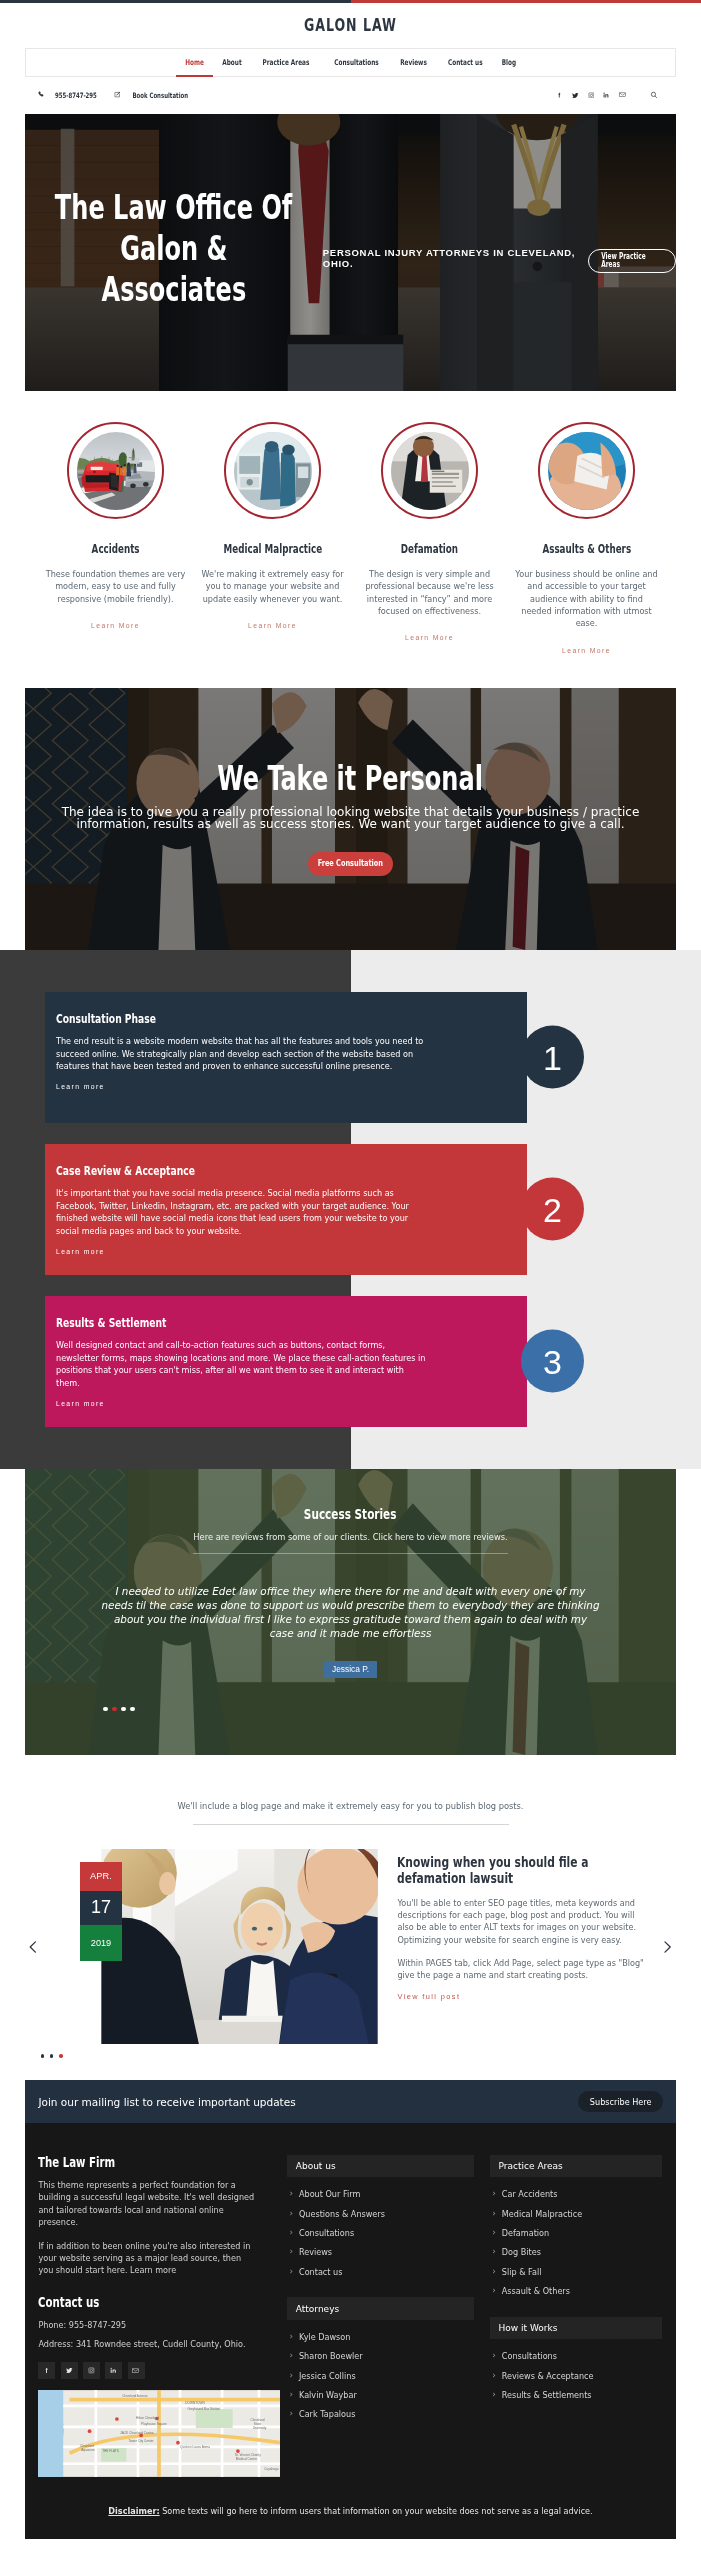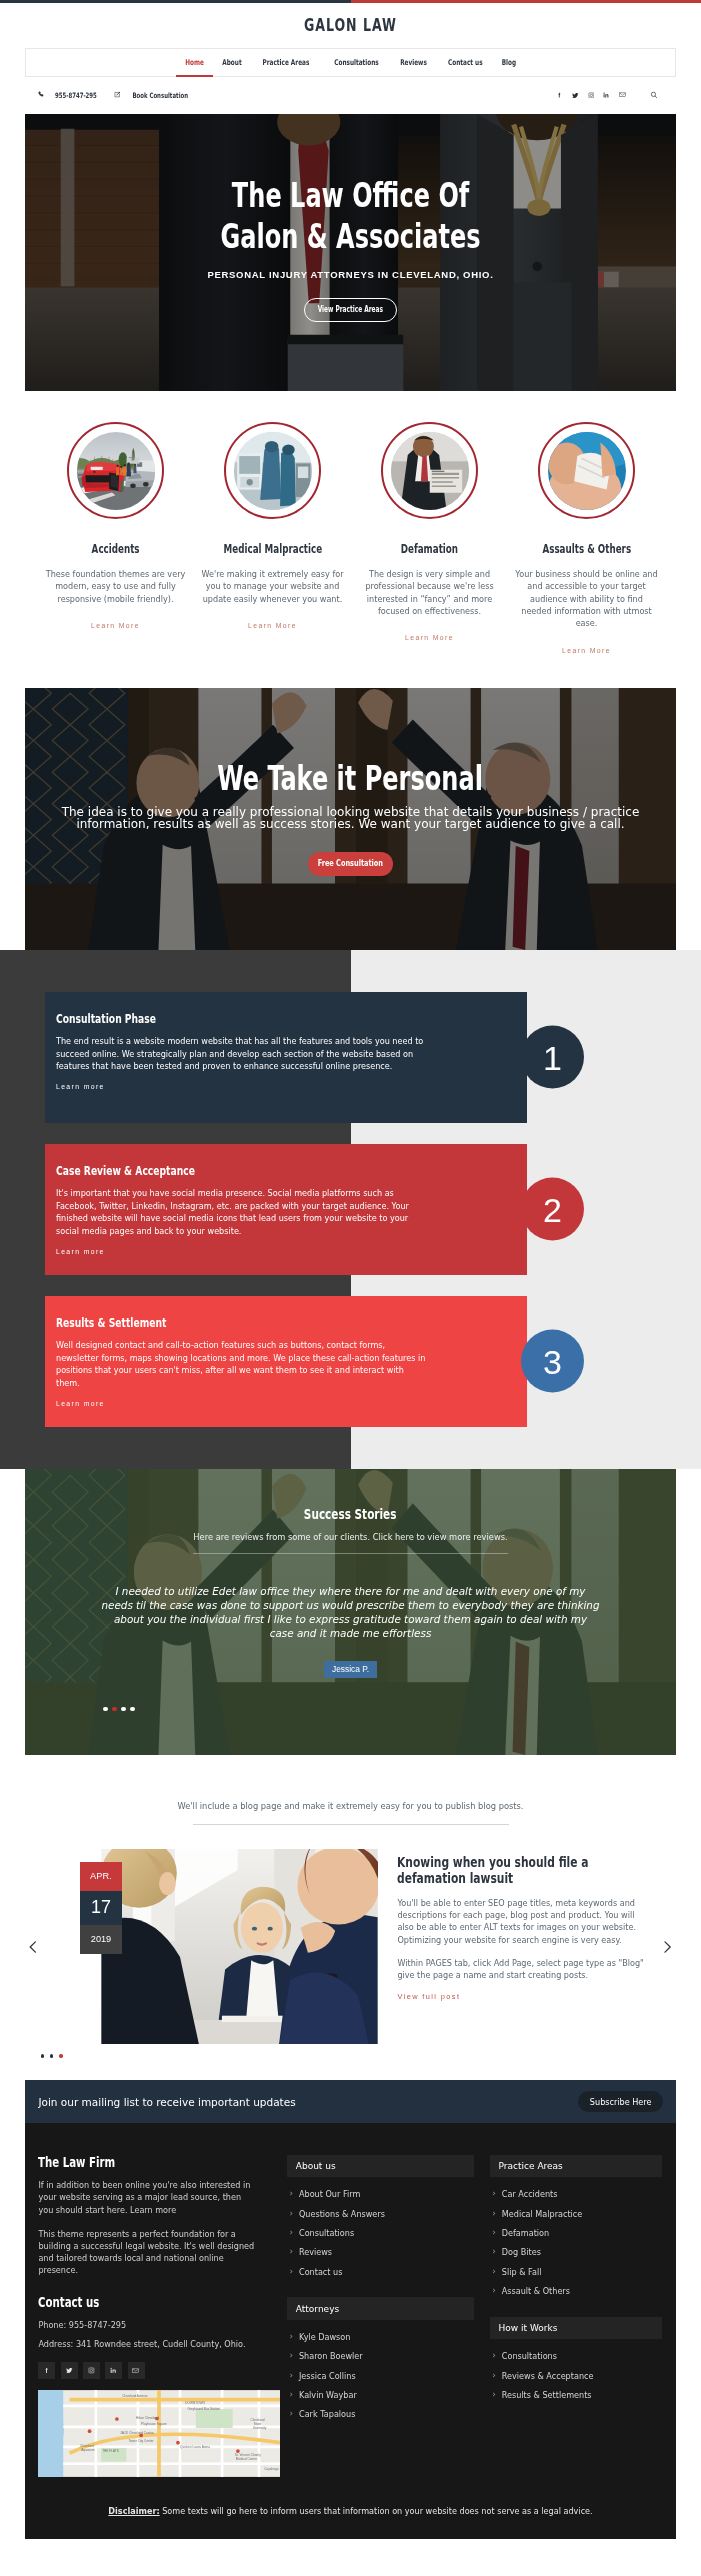--- a/index.html
+++ b/index.html
@@ -32,21 +32,21 @@
 .infobar{height:37px;display:flex;align-items:center;font-size:7.4px;color:#2d3540;padding:0 18.4px 0 12.6px}
 .infobar .item{display:flex;align-items:center;gap:5.8px;margin-right:11.6px;text-decoration:none;color:#2d3540}
 .infobar .item .cond{font-size:7.4px;transform:scaleX(.81)}
 .infobar .sp{flex:1}
 .infobar .socials{display:flex;align-items:center;gap:9px}
 .infobar .socials a{display:block;line-height:0}
 .infobar .searchi{margin-left:14.7px}
 
 
 .hero{height:277px;position:relative;overflow:hidden}
-.hero .inner{position:absolute;inset:0;display:flex;flex-direction:column;align-items:center;justify-content:center;z-index:3}
+.hero .inner{position:absolute;inset:0;display:flex;flex-direction:row;align-items:center;justify-content:center;z-index:3}
 .hero h1{font-size:33px;line-height:41px;color:#fff;text-align:center;font-weight:700;margin-top:-7.4px}
 .hero .sub{margin-top:12px;font-size:9.5px;font-weight:bold;color:#fff;letter-spacing:0.7px;font-family:"Liberation Sans",sans-serif}
 .hero .btn{margin-top:18px;border:1.1px solid #fff;border-radius:15.8px;color:#fff;font-size:8px;text-decoration:none;
   padding:0 13px;height:23.6px;display:flex;align-items:center;justify-content:center;line-height:1}
 .hero .btn .cond{transform:scaleX(.81)}
 
 
 .services{display:flex;padding:31.5px 0 0;align-items:flex-start}
 .svc{width:157px;text-align:center}
 .svc:first-child{margin-left:12px}
@@ -95,21 +95,21 @@
 
 .blog{padding:35px 0 22.6px;text-align:center;position:relative}
 .blog h2{font-size:14.4px;color:#2d3540;font-weight:700;line-height:1}
 .blog .lead{margin-top:12.6px;font-size:8.3px;color:#5c6872;line-height:1}
 .blog .hr{margin:13px auto 0;width:316px;height:0.5px;background:#d5d5d5}
 .bpost{display:flex;margin-top:25px;text-align:left;position:relative}
 .bimg{width:277px;height:195px;position:relative;flex:none;margin-left:76px;line-height:0}
 .bdate{position:absolute;left:55px;top:12.6px;width:42px;z-index:4;text-align:center;color:#fff}
 .bdate .m{background:#c6393a;height:29px;display:flex;align-items:center;justify-content:center;font-size:9.2px;letter-spacing:0.2px;font-family:"Liberation Sans",sans-serif}
 .bdate .d{background:#243342;height:34px;display:flex;align-items:center;justify-content:center;font-size:18px;font-family:"Liberation Sans",sans-serif}
-.bdate .y{background:#404040;height:29px;display:flex;align-items:center;justify-content:center;font-size:9.2px;font-family:"Liberation Sans",sans-serif}
+.bdate .y{background:#15803d;height:36px;display:flex;align-items:center;justify-content:center;font-size:9.2px;font-family:"Liberation Sans",sans-serif}
 .btext{margin-left:19.4px;padding-top:0;width:247px}
 .btext h3{font-size:14.7px;line-height:16px;color:#2d3540;font-weight:700;padding-top:4.7px}
 .btext p{margin-top:11px;font-size:8.1px;line-height:12.3px;color:#5c6872}
 .btext .full{display:inline-block;margin-top:10.5px;font-size:7.4px;color:#c0574b;letter-spacing:1.4px;text-decoration:none;font-family:"Liberation Sans",sans-serif}
 .barrow{position:absolute;top:50%;transform:translateY(-50%);line-height:0}
 .bdots{display:flex;gap:5.8px;margin:10px 0 0 15.8px}
 .bdots i{width:3.4px;height:3.4px;border-radius:50%;background:#243342;display:block}
 .bdots i.on{background:#c33b38}
 
 
@@ -514,21 +514,21 @@
       <div class="pline" style="left:418px;width:79px;background:#c3373a"></div>
       <div class="pcard" style="background:#c3373a">
         <h4><span class="cond" style="transform-origin:left center">Case Review &amp; Acceptance</span></h4>
         <p>It's important that you have social media presence. Social media platforms such as Facebook, Twitter, Linkedin, Instagram, etc. are packed with your target audience. Your finished website will have social media icons that lead users from your website to your social media pages and back to your website.</p>
         <a href="#" class="more">Learn more</a>
       </div>
       <div class="pnum" style="background:#c3373a">2</div>
     </div>
     <div class="prow">
       <div class="pline" style="left:418px;width:79px;background:#3b6fa8"></div>
-      <div class="pcard" style="background:#ef4444">
+      <div class="pcard" style="background:#be185d">
         <h4><span class="cond" style="transform-origin:left center">Results &amp; Settlement</span></h4>
         <p>Well designed contact and call-to-action features such as buttons, contact forms, newsletter forms, maps showing locations and more. We place these call-action features in positions that your users can't miss, after all we want them to see it and interact with them.</p>
         <a href="#" class="more">Learn more</a>
       </div>
       <div class="pnum" style="background:#3b6fa8">3</div>
     </div>
   </div>
 </section>
 
 <div class="wrap">
@@ -684,22 +684,22 @@
     <div class="t">Join our mailing list to receive important updates</div>
     <div class="sp"></div>
     <a href="#" class="btn">Subscribe Here</a>
   </section>
 </div>
 
 <div class="wrap">
   <footer class="foot">
     <div class="fc1">
       <h3><span class="cond" style="transform-origin:left center">The Law Firm</span></h3>
+      <p>This theme represents a  perfect foundation for a building a successful legal website. It's well designed and tailored towards local and national online presence.</p>
       <p>If in addition to been online you're also interested in your website serving as a major lead source, then you should start here. Learn more</p>
-      <p>This theme represents a  perfect foundation for a building a successful legal website. It's well designed and tailored towards local and national online presence.</p>
       <h3 style="margin-top:18px"><span class="cond" style="transform-origin:left center">Contact us</span></h3>
       <p>Phone: 955-8747-295</p>
       <p style="margin-top:6.3px">Address: 341 Rowndee street, Cudell County, Ohio.</p>
       <div class="fsoc">
         <span>
               <svg width="6.8" height="6.8" viewBox="0 0 16 16" fill="#e9e9e9">
                 <path d="M10.6 5.3H9.1v-1c0-.5.3-.6.5-.6h1V2.1H9.2c-1.6 0-2 1.2-2 2v1.2H6.2v1.8h1V14h2.1V7.1h1.4z"></path>
               </svg>
             </span>
         <span>

